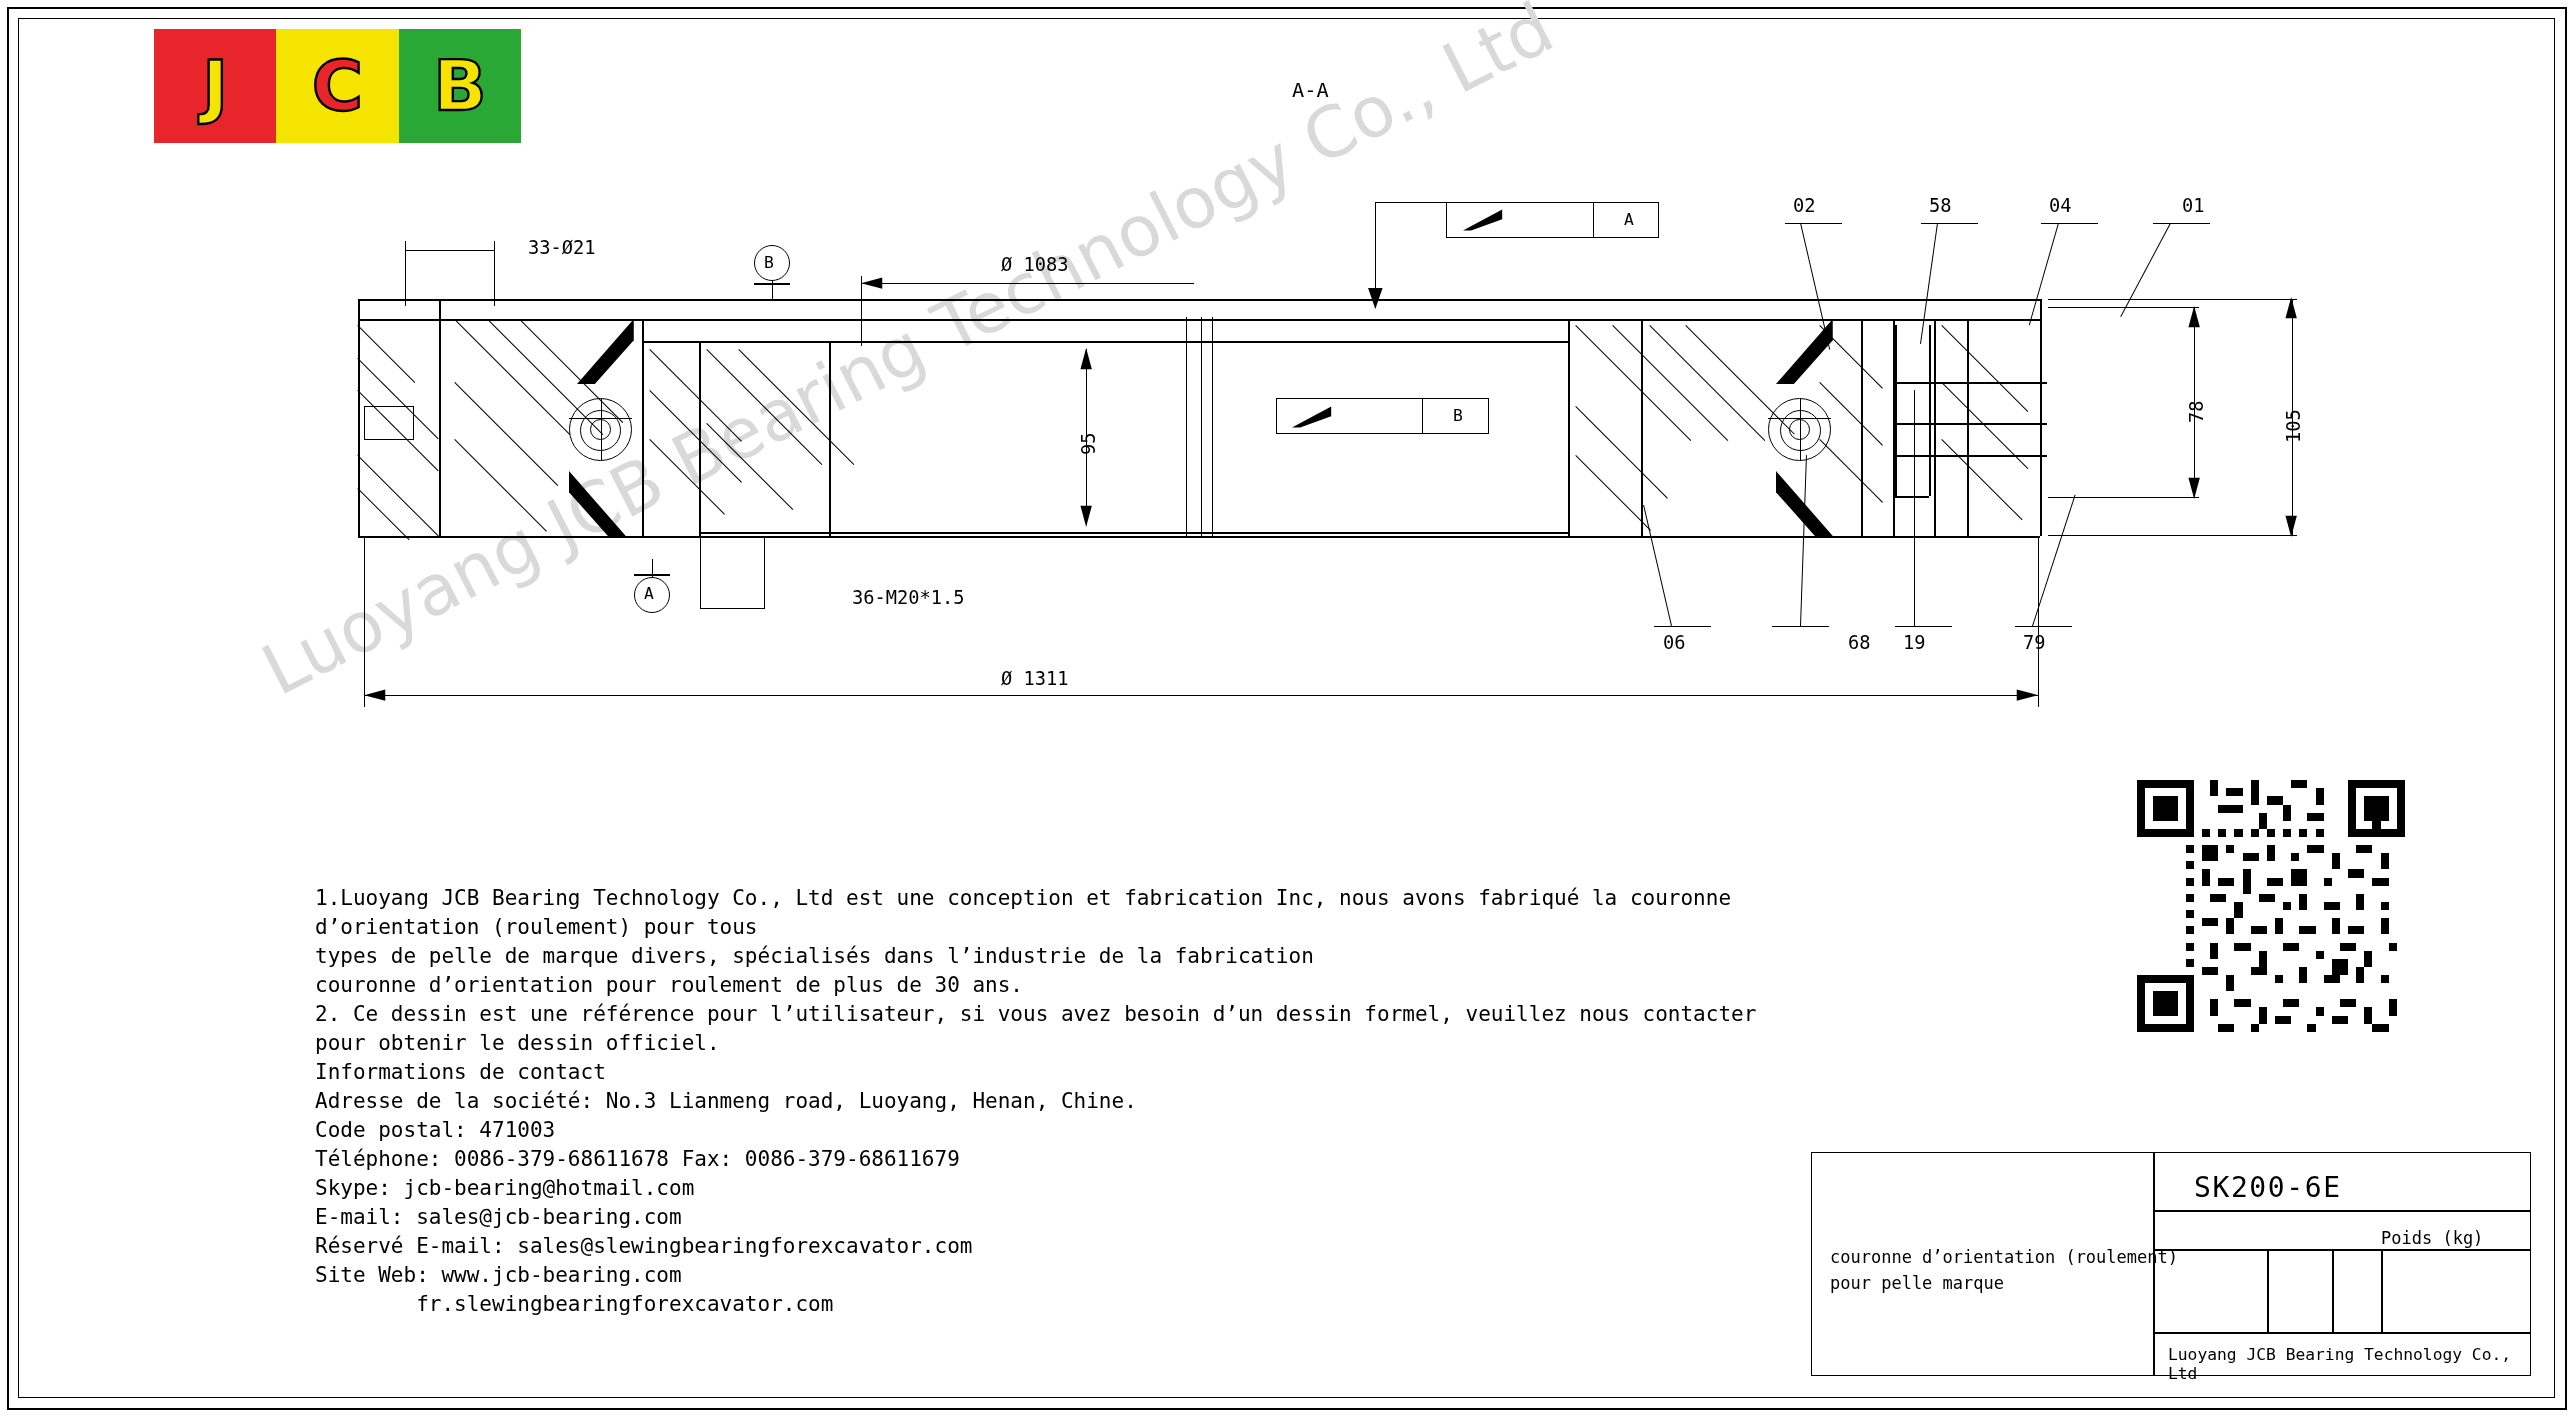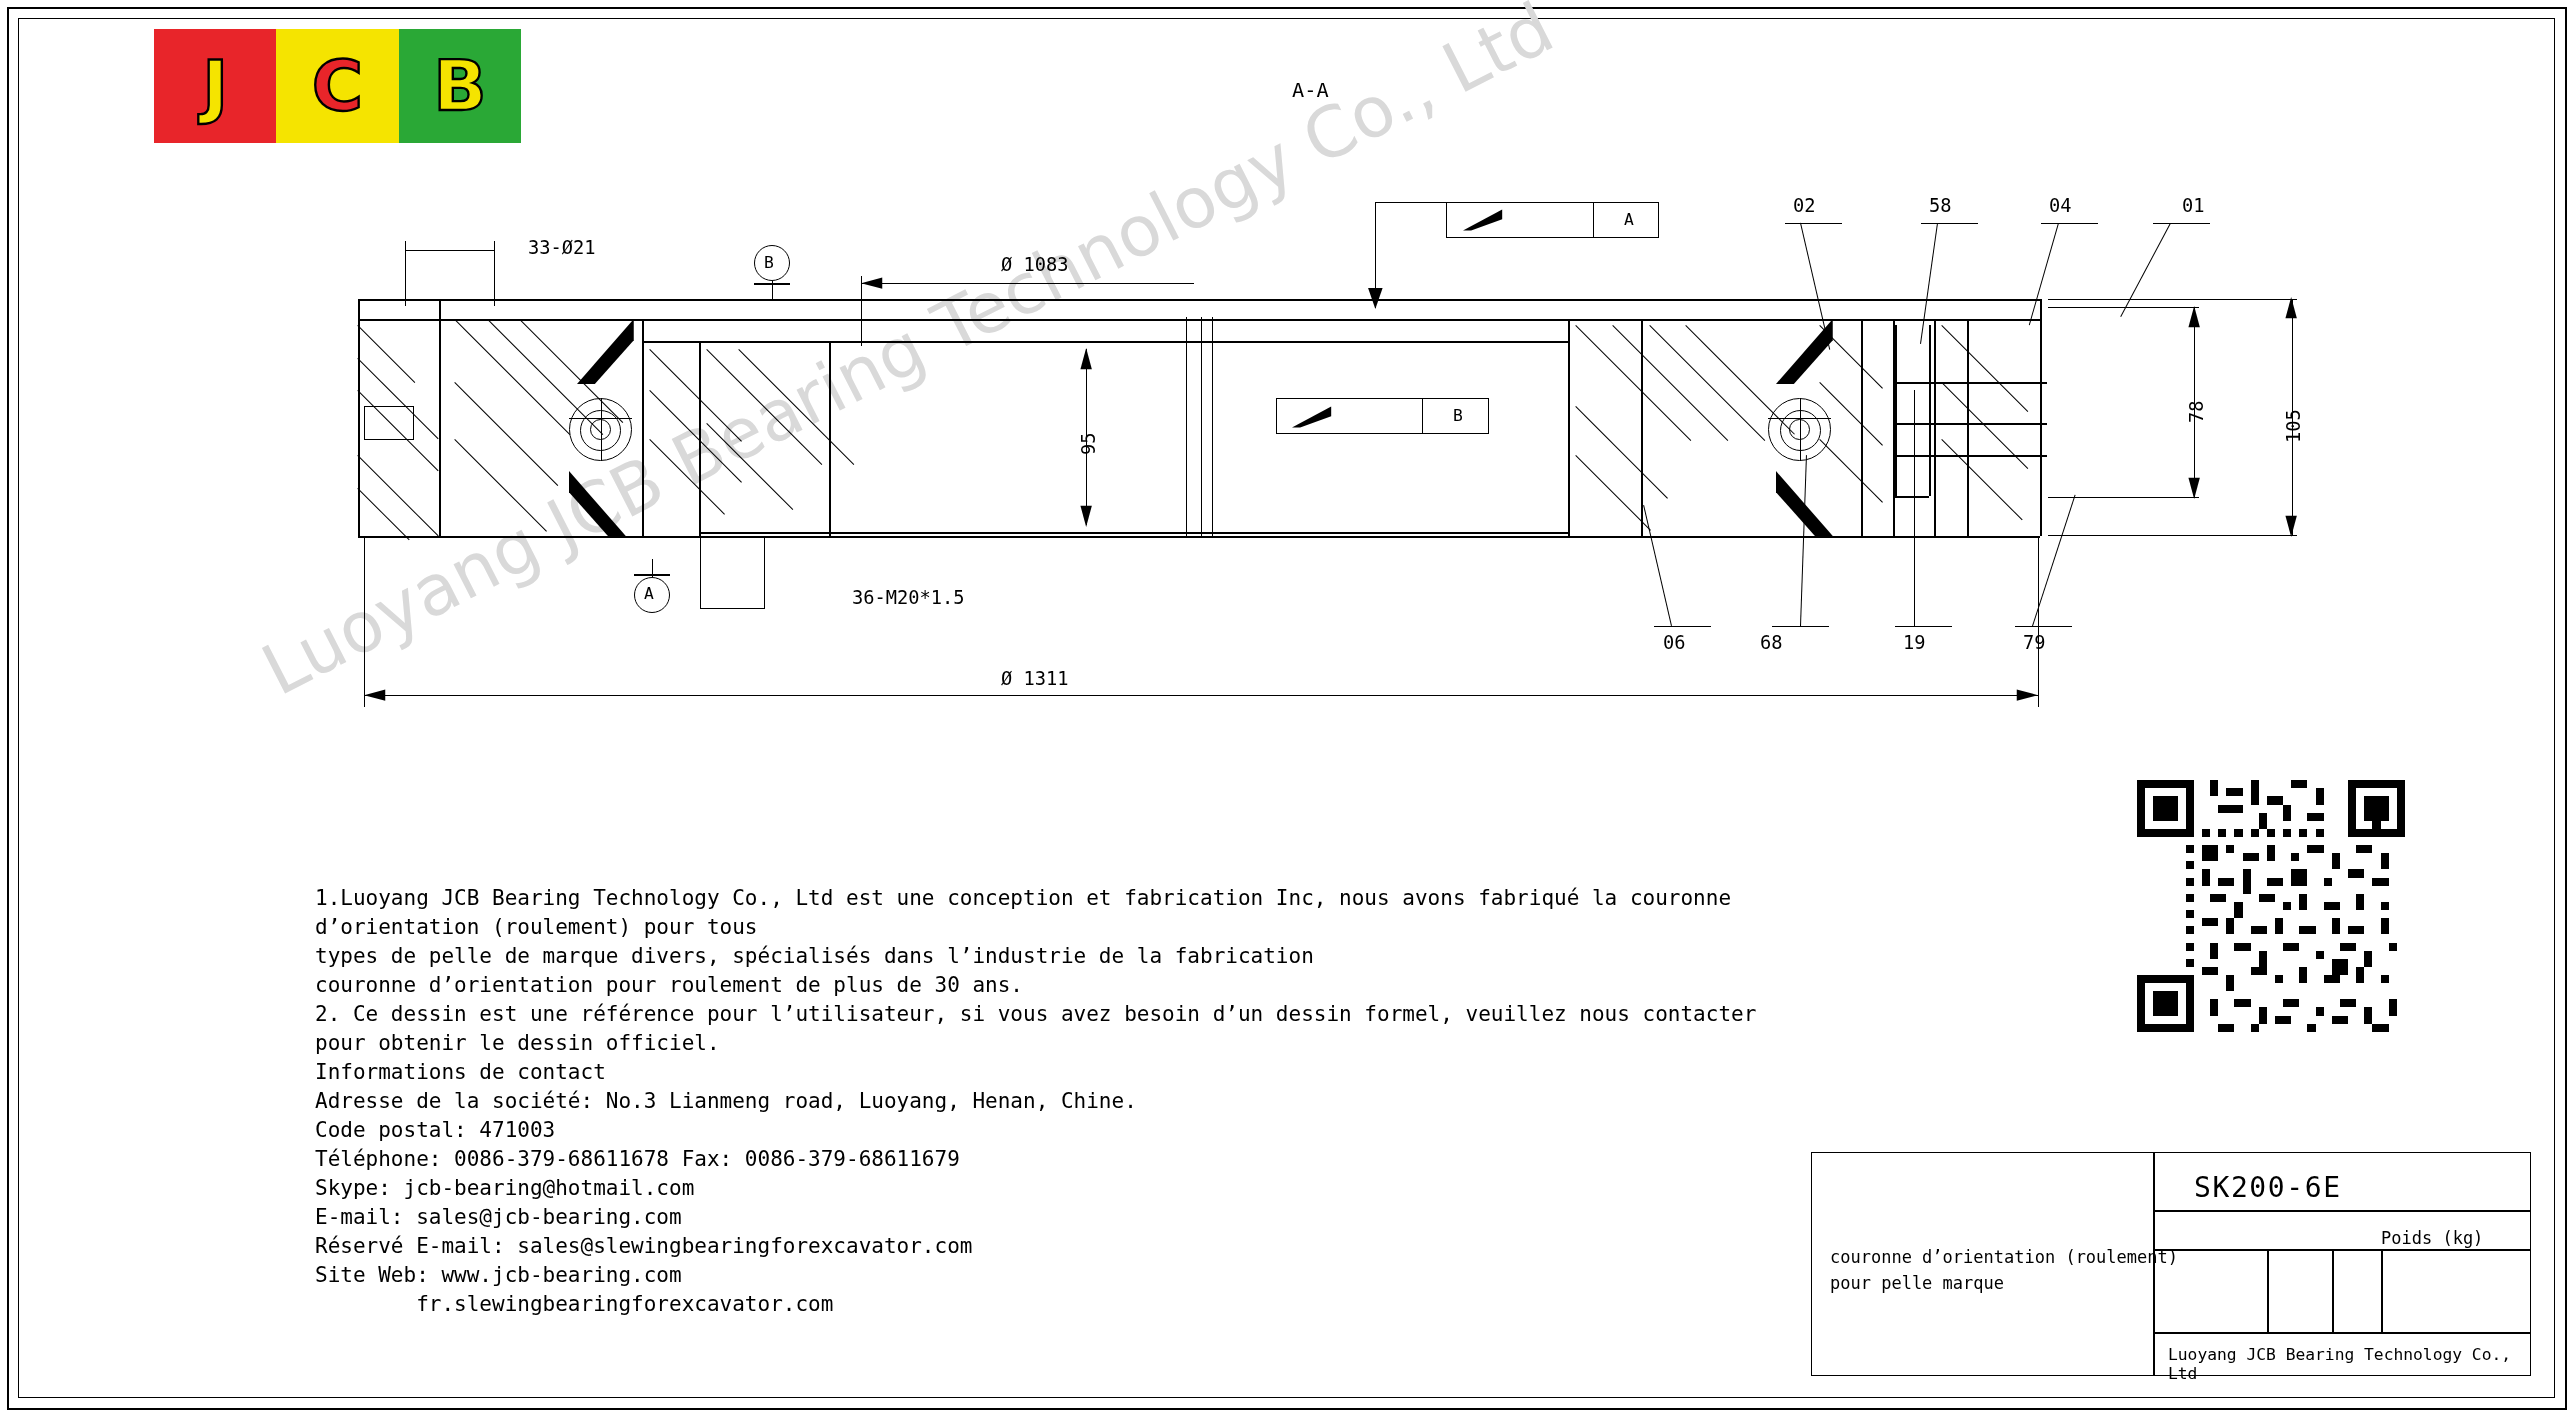--- a/index.html
+++ b/index.html
@@ -252,21 +252,21 @@
   <div class="ln v1" style="left:2058px;top:223px;height:106px;transform:rotate(16deg);transform-origin:top left;"></div>
 
   <div class="txt" style="left:2162px;top:195px;margin-left:20px;">01</div>
   <div class="ln h1" style="left:2153px;top:223px;width:57px;"></div>
   <div class="ln v1" style="left:2170px;top:223px;height:106px;transform:rotate(28deg);transform-origin:top left;"></div>
 
   <div class="txt" style="left:1663px;top:632px;">06</div>
   <div class="ln h1" style="left:1654px;top:626px;width:57px;"></div>
   <div class="ln v1" style="left:1671px;top:502px;height:124px;transform:rotate(-13deg);transform-origin:bottom left;"></div>
 
-  <div class="txt" style="left:1760px;top:632px;">68</div>
+  <div class="txt" style="left:1848px;top:632px;">68</div>
   <div class="ln h1" style="left:1772px;top:626px;width:57px;"></div>
   <div class="ln v1" style="left:1800px;top:455px;height:171px;transform:rotate(2deg);transform-origin:bottom left;"></div>
 
   <div class="txt" style="left:1903px;top:632px;">19</div>
   <div class="ln h1" style="left:1895px;top:626px;width:57px;"></div>
   <div class="ln v1" style="left:1914px;top:390px;height:236px;"></div>
 
   <div class="txt" style="left:2023px;top:632px;">79</div>
   <div class="ln h1" style="left:2015px;top:626px;width:57px;"></div>
   <div class="ln v1" style="left:2032px;top:488px;height:138px;transform:rotate(18deg);transform-origin:bottom left;"></div>

